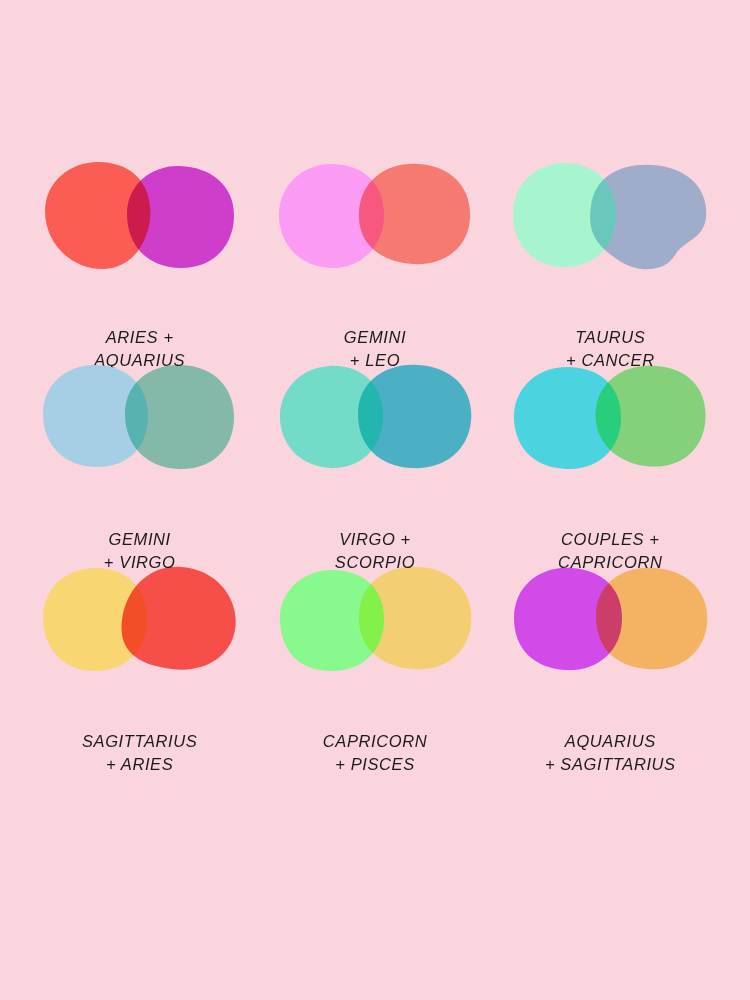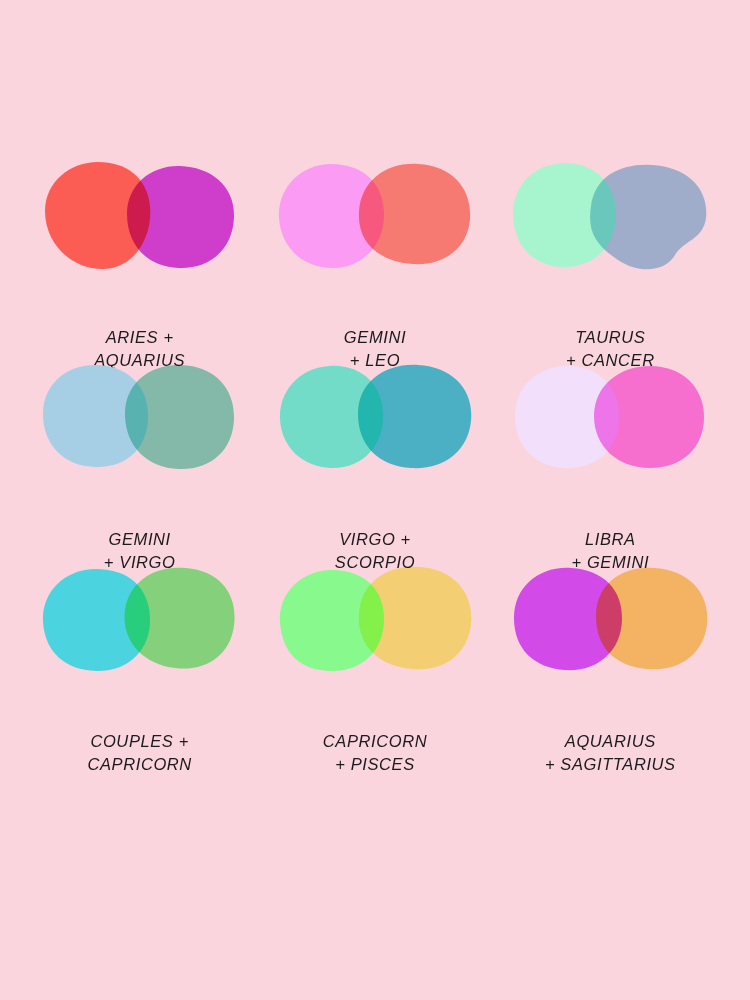--- a/index.html
+++ b/index.html
@@ -144,36 +144,36 @@
             <path d="M13,62 C11,34 32,10 62,8 C94,6 115,26 116,56 C117,88 95,111 64,110 C36,109 15,90 13,62 Z" fill="#73dcc8"></path>
             <path d="M91,56 C91,24 118,5 151,7 C187,9 207,33 204,63 C201,93 177,112 144,110 C112,108 91,88 91,56 Z" fill="#4cd3e0" class="blob-b"></path>
           </svg>
         </div>
         <div class="pair-label">VIRGO +
 SCORPIO</div>
       </div>
       <div class="cell">
         <div class="blob-stage">
           <svg viewBox="0 0 215 120">
-            <path d="M12,58 C12,28 35,8 65,8 C96,8 116,29 116,59 C116,90 95,110 64,110 C33,110 12,89 12,58 Z" fill="#f2dffb"></path>
-            <path d="M91,58 C91,28 116,8 147,8 C179,8 201,29 201,59 C201,90 179,110 147,110 C115,110 91,89 91,58 Z" fill="#fb85ee" class="blob-b"></path>
-          </svg>
-        </div>
-        <div class="pair-label">LIBRA
-+ GEMINI</div>
-      </div>
-      <div class="cell">
-        <div class="blob-stage">
-          <svg viewBox="0 0 215 120">
             <path d="M11,62 C9,32 33,9 64,9 C97,9 117,28 118,58 C119,90 96,112 64,111 C33,110 13,92 11,62 Z" fill="#4cd3e0"></path>
             <path d="M93,50 C97,22 122,5 154,8 C189,11 206,35 202,66 C198,95 174,112 143,108 C110,104 89,80 93,50 Z" fill="#87f98d" class="blob-b"></path>
           </svg>
         </div>
         <div class="pair-label">COUPLES +
 CAPRICORN</div>
+      </div>
+      <div class="cell">
+        <div class="blob-stage">
+          <svg viewBox="0 0 215 120">
+            <path d="M11,58 C11,28 34,8 64,8 C95,8 115,29 115,59 C115,90 94,111 63,111 C32,111 11,89 11,58 Z" fill="#f8d672"></path>
+            <path d="M90,60 C94,28 118,4 150,7 C186,10 208,40 203,70 C198,98 171,113 140,109 C107,105 86,92 90,60 Z" fill="#fb5d54" class="blob-b"></path>
+          </svg>
+        </div>
+        <div class="pair-label">SAGITTARIUS
++ ARIES</div>
       </div>
       <div class="cell">
         <div class="blob-stage">
           <svg viewBox="0 0 215 120">
             <path d="M13,62 C11,32 36,9 67,10 C99,11 118,31 117,61 C116,92 94,112 63,111 C32,110 15,92 13,62 Z" fill="#87f98d"></path>
             <path d="M92,54 C94,22 120,5 152,7 C187,9 207,33 204,64 C201,94 177,112 145,109 C112,106 90,86 92,54 Z" fill="#f8f784" class="blob-b"></path>
           </svg>
         </div>
         <div class="pair-label">CAPRICORN
 + PISCES</div>

